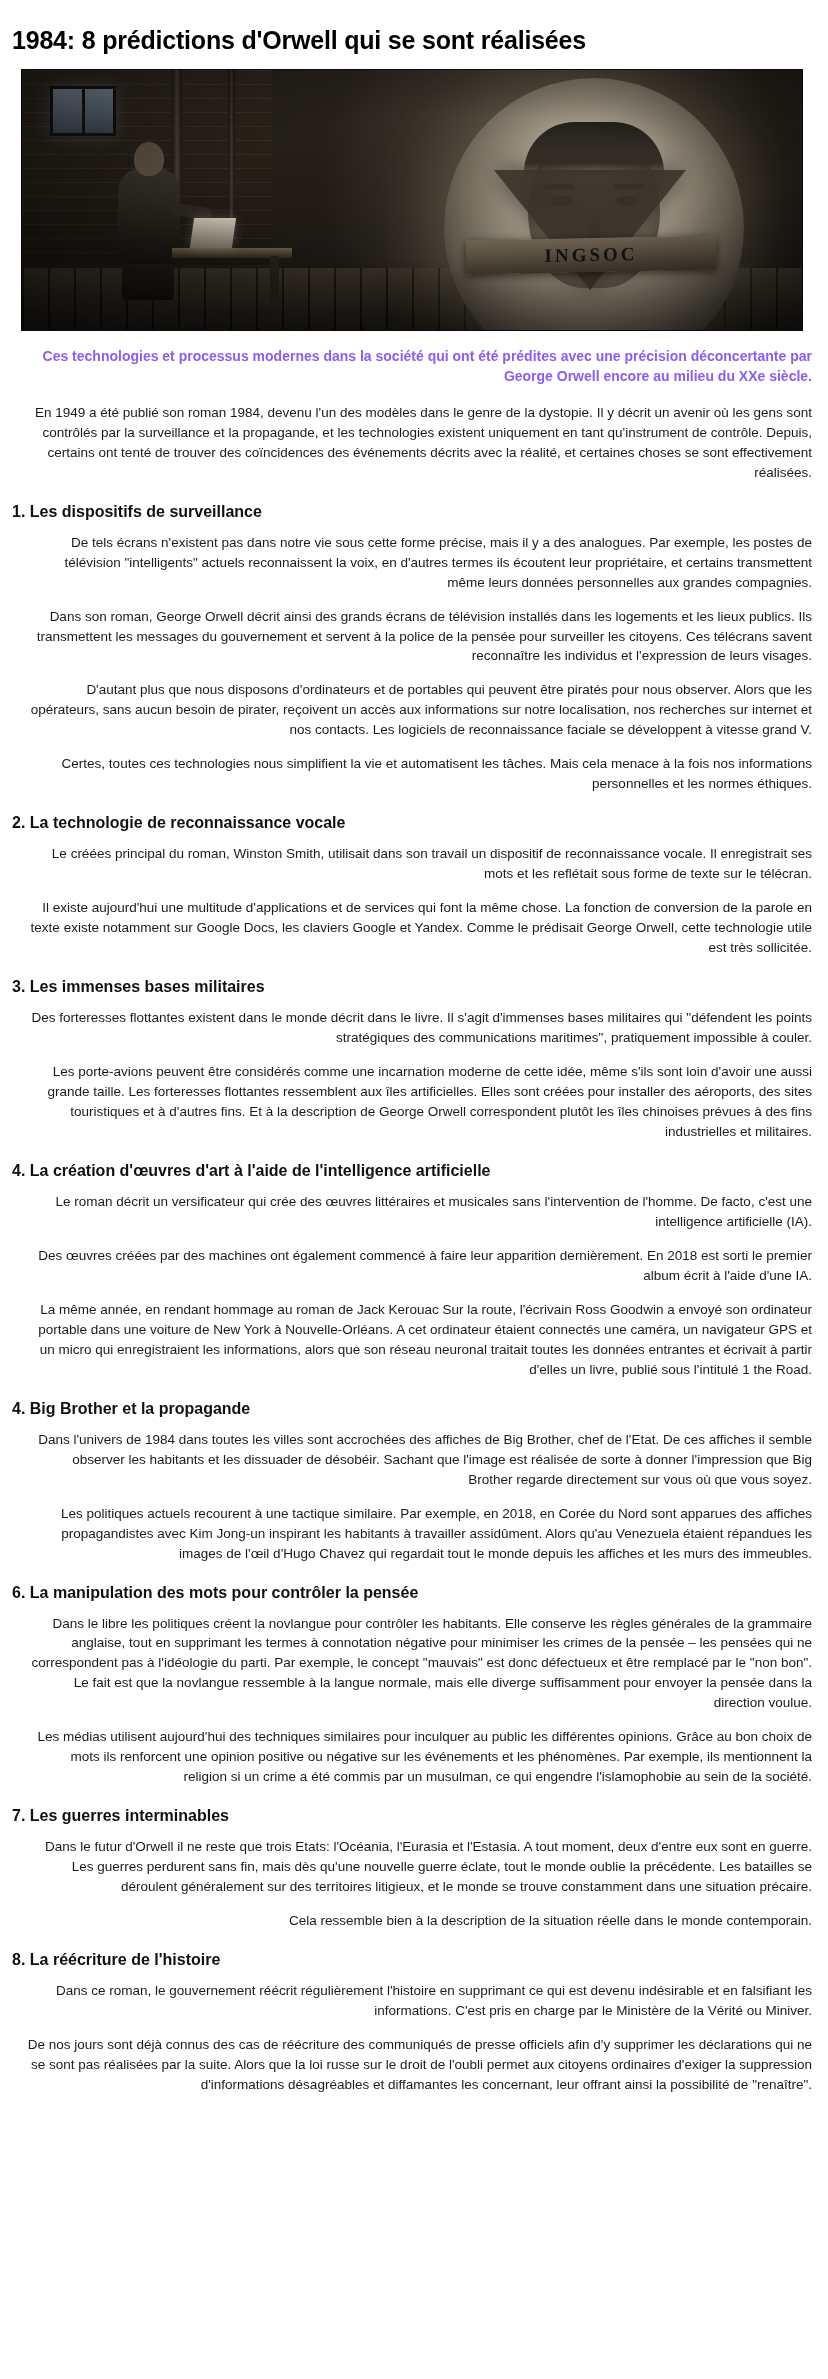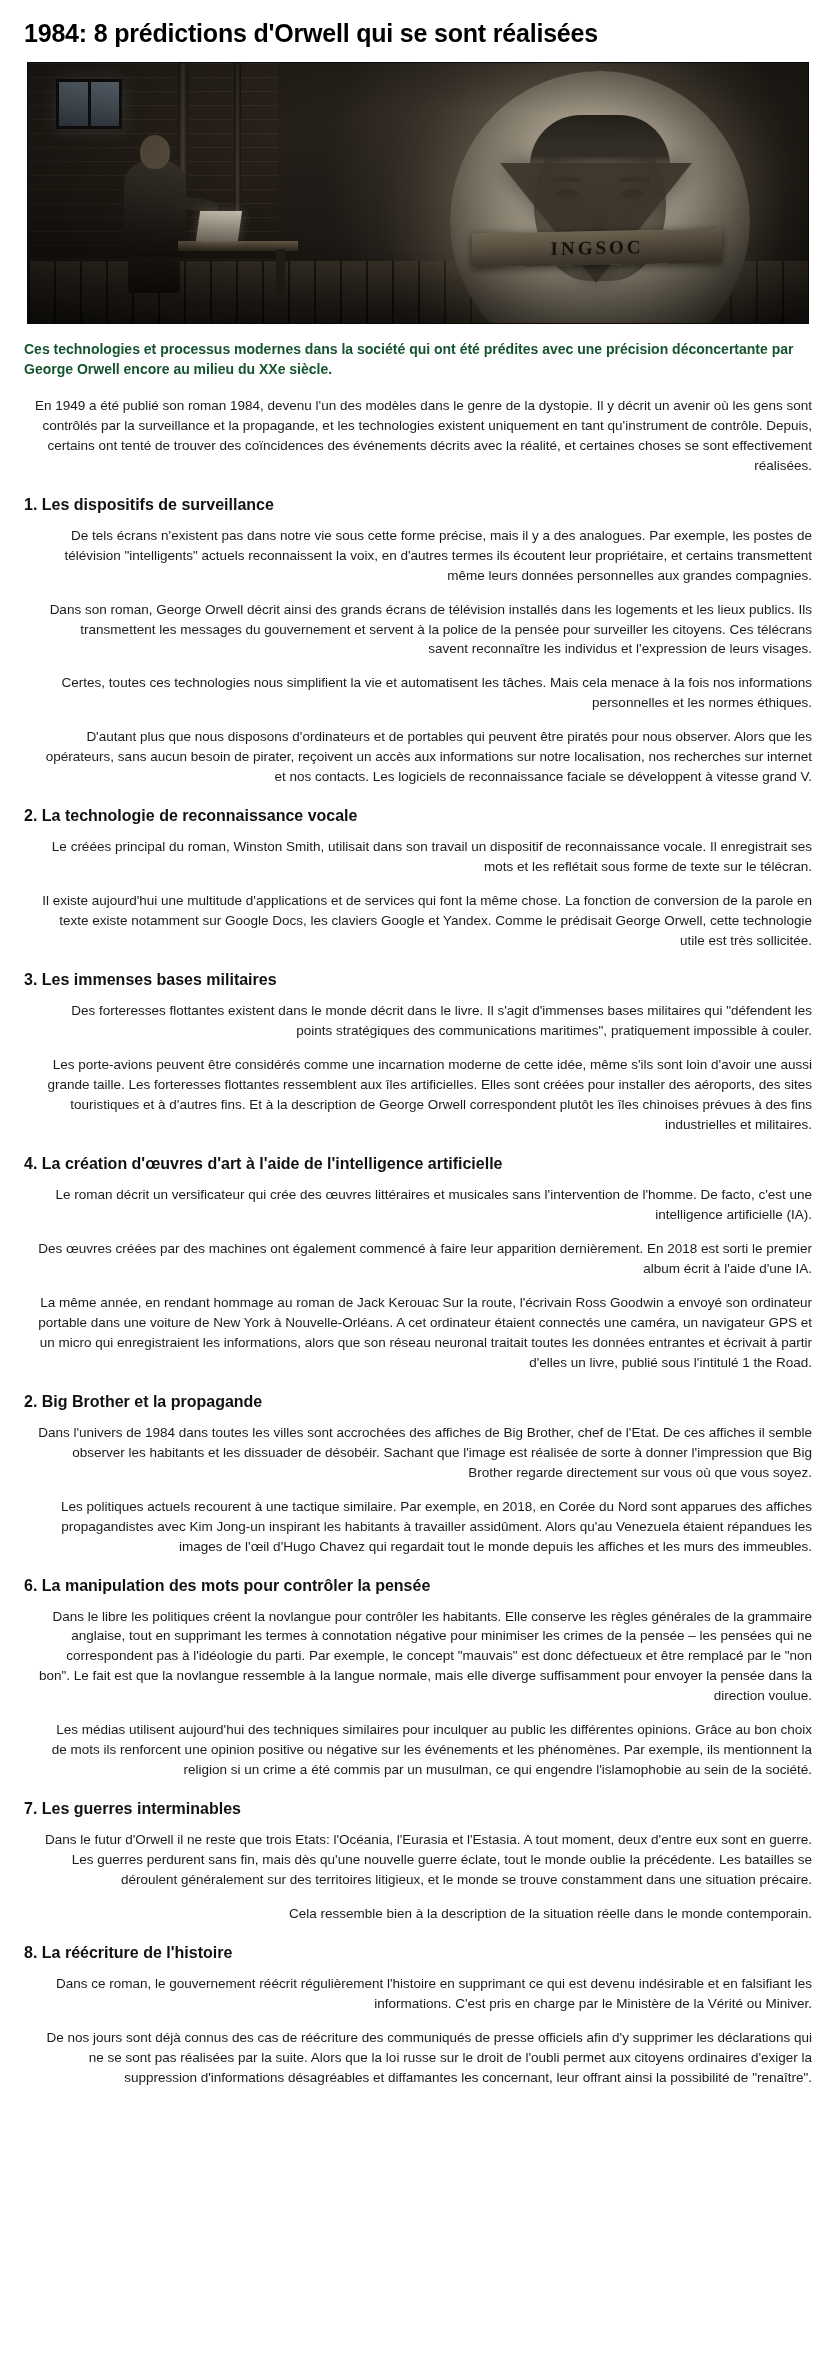--- a/index.html
+++ b/index.html
@@ -8,21 +8,22 @@
     background: #ffffff;
   }
   body {
     width: 828px;
     font-family: "Liberation Sans", sans-serif;
     color: #1a1a1a;
   }
   .page {
     width: 828px;
     box-sizing: border-box;
-    padding: 14px 14px 18px 22px;
+    padding: 14px 14px 18px 10px;
+    margin-top: 7px;
   }
   .article-title {
     font-size: 25px;
     line-height: 1.2;
     font-weight: bold;
     color: #000000;
     margin: 4px 0 14px 2px;
     letter-spacing: -0.2px;
   }
   .hero {
@@ -236,22 +237,23 @@
   .hero .vignette {
     position: absolute;
     inset: 0;
     background: radial-gradient(ellipse at 55% 45%, rgba(0,0,0,0) 35%, rgba(0,0,0,0.62) 100%);
   }
 
   .lede {
     font-size: 14px;
     line-height: 1.42;
     font-weight: bold;
-    color: #14532d;
+    color: #8b5cf6;
     margin: 0 2px 16px 2px;
+    text-align: right;
   }
   p.body {
     font-size: 13.5px;
     line-height: 1.48;
     color: #1a1a1a;
     margin: 0 2px 14px 2px;
     text-align: right;
   }
   h2.section {
     font-size: 16px;
@@ -306,37 +308,37 @@
     <div class="vignette"></div>
   </div>
 
   <p class="lede">Ces technologies et processus modernes dans la société qui ont été prédites avec une précision déconcertante par George Orwell encore au milieu du XXe siècle.</p>
 
   <p class="body">En 1949 a été publié son roman 1984, devenu l'un des modèles dans le genre de la dystopie. Il y décrit un avenir où les gens sont contrôlés par la surveillance et la propagande, et les technologies existent uniquement en tant qu'instrument de contrôle. Depuis, certains ont tenté de trouver des coïncidences des événements décrits avec la réalité, et certaines choses se sont effectivement réalisées.</p>
 
   <h2 class="section">1. Les dispositifs de surveillance</h2>
   <p class="body indent">De tels écrans n'existent pas dans notre vie sous cette forme précise, mais il y a des analogues. Par exemple, les postes de télévision "intelligents" actuels reconnaissent la voix, en d'autres termes ils écoutent leur propriétaire, et certains transmettent même leurs données personnelles aux grandes compagnies.</p>
   <p class="body indent">Dans son roman, George Orwell décrit ainsi des grands écrans de télévision installés dans les logements et les lieux publics. Ils transmettent les messages du gouvernement et servent à la police de la pensée pour surveiller les citoyens. Ces télécrans savent reconnaître les individus et l'expression de leurs visages.</p>
+  <p class="body indent">D'autant plus que nous disposons d'ordinateurs et de portables qui peuvent être piratés pour nous observer. Alors que les opérateurs, sans aucun besoin de pirater, reçoivent un accès aux informations sur notre localisation, nos recherches sur internet et nos contacts. Les logiciels de reconnaissance faciale se développent à vitesse grand V.</p>
   <p class="body indent">Certes, toutes ces technologies nous simplifient la vie et automatisent les tâches. Mais cela menace à la fois nos informations personnelles et les normes éthiques.</p>
-  <p class="body indent">D'autant plus que nous disposons d'ordinateurs et de portables qui peuvent être piratés pour nous observer. Alors que les opérateurs, sans aucun besoin de pirater, reçoivent un accès aux informations sur notre localisation, nos recherches sur internet et nos contacts. Les logiciels de reconnaissance faciale se développent à vitesse grand V.</p>
 
   <h2 class="section">2. La technologie de reconnaissance vocale</h2>
   <p class="body indent">Le créées principal du roman, Winston Smith, utilisait dans son travail un dispositif de reconnaissance vocale. Il enregistrait ses mots et les reflétait sous forme de texte sur le télécran.</p>
   <p class="body indent">Il existe aujourd'hui une multitude d'applications et de services qui font la même chose. La fonction de conversion de la parole en texte existe notamment sur Google Docs, les claviers Google et Yandex. Comme le prédisait George Orwell, cette technologie utile est très sollicitée.</p>
 
   <h2 class="section">3. Les immenses bases militaires</h2>
   <p class="body indent">Des forteresses flottantes existent dans le monde décrit dans le livre. Il s'agit d'immenses bases militaires qui "défendent les points stratégiques des communications maritimes", pratiquement impossible à couler.</p>
   <p class="body indent">Les porte-avions peuvent être considérés comme une incarnation moderne de cette idée, même s'ils sont loin d'avoir une aussi grande taille. Les forteresses flottantes ressemblent aux îles artificielles. Elles sont créées pour installer des aéroports, des sites touristiques et à d'autres fins. Et à la description de George Orwell correspondent plutôt les îles chinoises prévues à des fins industrielles et militaires.</p>
 
   <h2 class="section">4. La création d'œuvres d'art à l'aide de l'intelligence artificielle</h2>
   <p class="body indent">Le roman décrit un versificateur qui crée des œuvres littéraires et musicales sans l'intervention de l'homme. De facto, c'est une intelligence artificielle (IA).</p>
   <p class="body indent">Des œuvres créées par des machines ont également commencé à faire leur apparition dernièrement. En 2018 est sorti le premier album écrit à l'aide d'une IA.</p>
   <p class="body indent">La même année, en rendant hommage au roman de Jack Kerouac Sur la route, l'écrivain Ross Goodwin a envoyé son ordinateur portable dans une voiture de New York à Nouvelle-Orléans. A cet ordinateur étaient connectés une caméra, un navigateur GPS et un micro qui enregistraient les informations, alors que son réseau neuronal traitait toutes les données entrantes et écrivait à partir d'elles un livre, publié sous l'intitulé 1 the Road.</p>
 
-  <h2 class="section">2. Big Brother et la propagande</h2>
+  <h2 class="section">4. Big Brother et la propagande</h2>
   <p class="body indent">Dans l'univers de 1984 dans toutes les villes sont accrochées des affiches de Big Brother, chef de l'Etat. De ces affiches il semble observer les habitants et les dissuader de désobéir. Sachant que l'image est réalisée de sorte à donner l'impression que Big Brother regarde directement sur vous où que vous soyez.</p>
   <p class="body indent">Les politiques actuels recourent à une tactique similaire. Par exemple, en 2018, en Corée du Nord sont apparues des affiches propagandistes avec Kim Jong-un inspirant les habitants à travailler assidûment. Alors qu'au Venezuela étaient répandues les images de l'œil d'Hugo Chavez qui regardait tout le monde depuis les affiches et les murs des immeubles.</p>
 
   <h2 class="section">6. La manipulation des mots pour contrôler la pensée</h2>
   <p class="body indent">Dans le libre les politiques créent la novlangue pour contrôler les habitants. Elle conserve les règles générales de la grammaire anglaise, tout en supprimant les termes à connotation négative pour minimiser les crimes de la pensée – les pensées qui ne correspondent pas à l'idéologie du parti. Par exemple, le concept "mauvais" est donc défectueux et être remplacé par le "non bon". Le fait est que la novlangue ressemble à la langue normale, mais elle diverge suffisamment pour envoyer la pensée dans la direction voulue.</p>
   <p class="body indent">Les médias utilisent aujourd'hui des techniques similaires pour inculquer au public les différentes opinions. Grâce au bon choix de mots ils renforcent une opinion positive ou négative sur les événements et les phénomènes. Par exemple, ils mentionnent la religion si un crime a été commis par un musulman, ce qui engendre l'islamophobie au sein de la société.</p>
 
   <h2 class="section">7. Les guerres interminables</h2>
   <p class="body indent">Dans le futur d'Orwell il ne reste que trois Etats: l'Océania, l'Eurasia et l'Estasia. A tout moment, deux d'entre eux sont en guerre. Les guerres perdurent sans fin, mais dès qu'une nouvelle guerre éclate, tout le monde oublie la précédente. Les batailles se déroulent généralement sur des territoires litigieux, et le monde se trouve constamment dans une situation précaire.</p>
   <p class="body indent">Cela ressemble bien à la description de la situation réelle dans le monde contemporain.</p>

